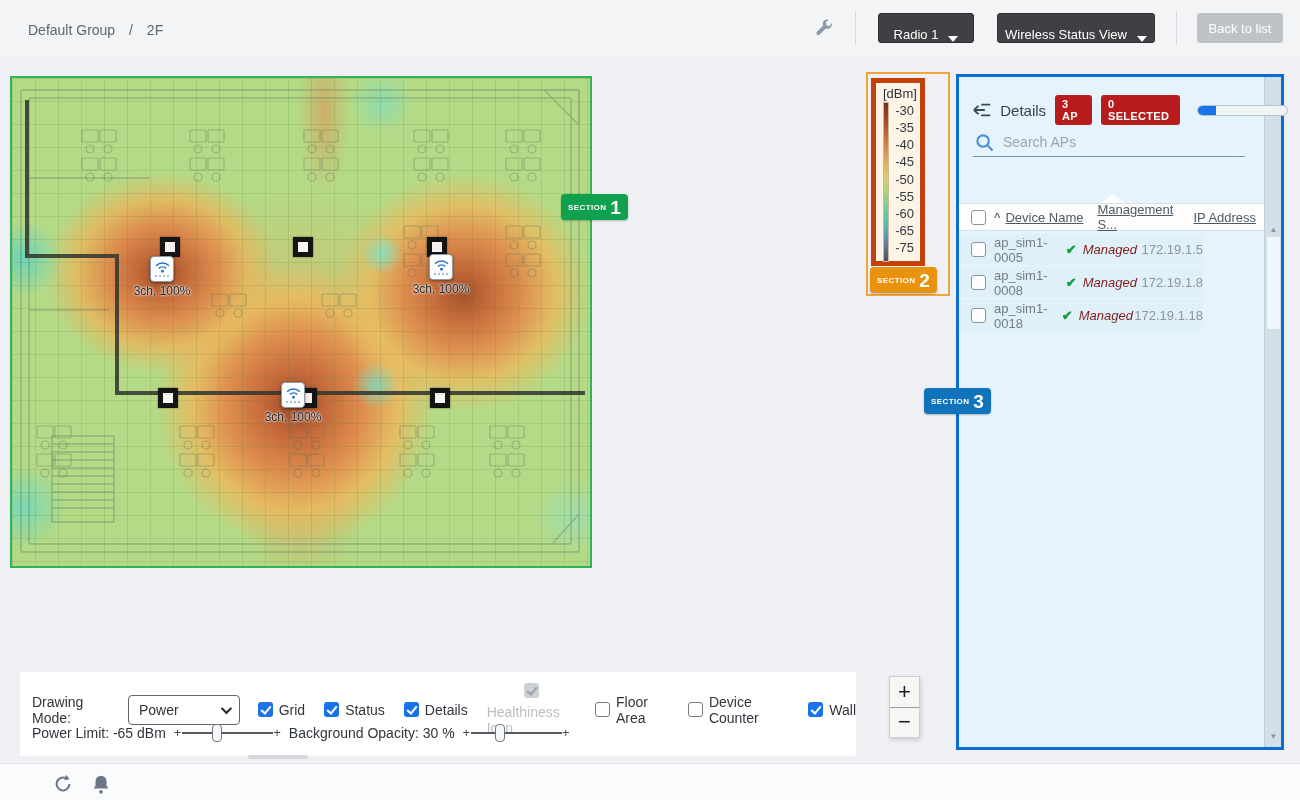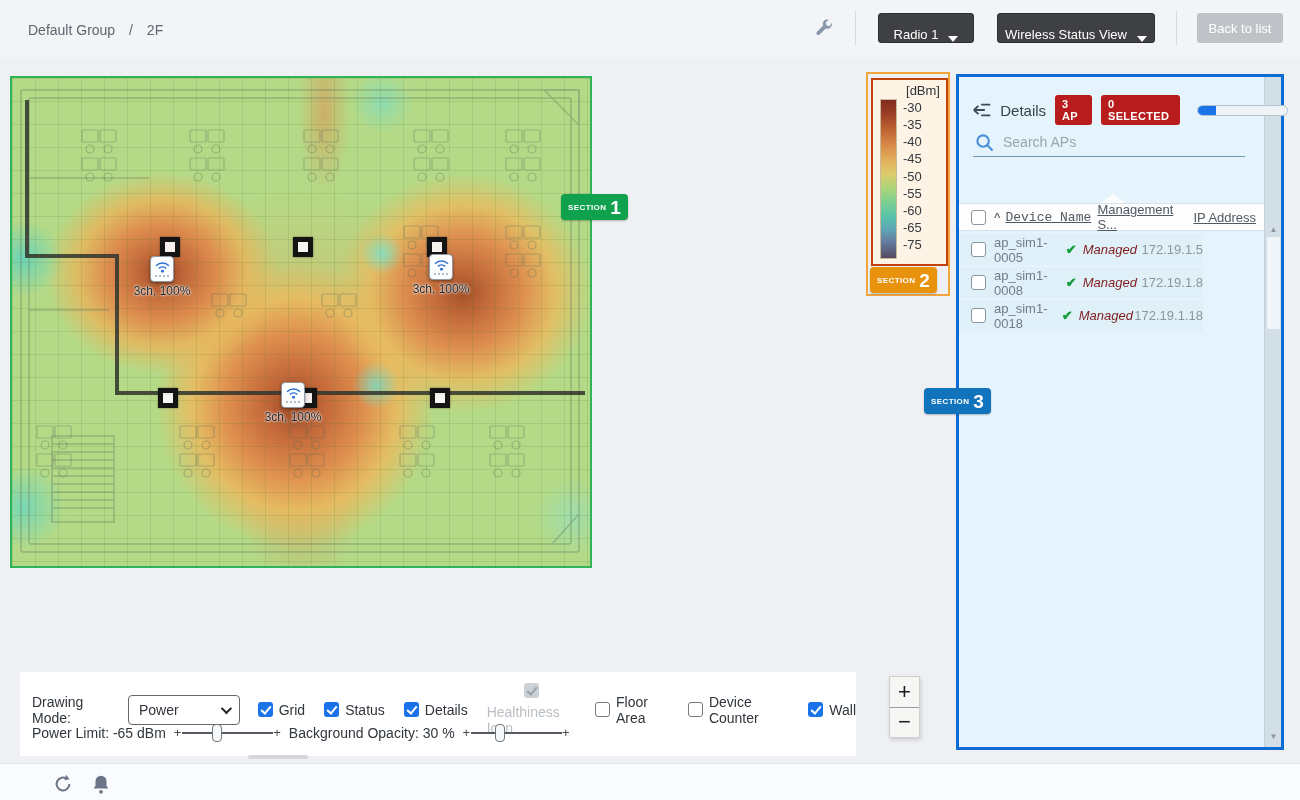--- a/index.html
+++ b/index.html
@@ -75,22 +75,22 @@
   
   .badge-sec {
     position:absolute; height:26px; border-radius:4px; color:#fff; display:flex;
     align-items:center; padding:0 7px; gap:4px; box-shadow:0 1px 2px rgba(0,0,0,.25);
   }
   .badge-sec .s-word { font-size:8px; font-weight:bold; letter-spacing:.4px; }
   .badge-sec .s-num  { font-size:19px; font-weight:bold; line-height:1; }
   
   .legend-hl { position:absolute; left:866px; top:72px; width:84px; height:224px; border:2px solid #f0a63c; }
   .legend-card {
-    position:absolute; left:871px; top:78px; width:77px; height:188px;
-    background:#fdf4e5; border:2px solid #c2410c; padding:3px 6px 4px 7px;
+    position:absolute; left:871px; top:78px; width:54px; height:188px;
+    background:#fdf4e5; border:5px solid #c2410c; padding:3px 6px 4px 7px;
   }
   .legend-title { font-size:13px; color:#2e3338; text-align:right; margin-bottom:1px; }
   .legend-body { display:flex; gap:6px; }
   .legend-bar {
     width:17px; height:160px; border:1px solid #c9b89a;
     background:linear-gradient(to bottom,
       #7e2c1d 0%, #9c4026 9%, #c06534 19%, #d88c49 29%, #e3af5d 38%,
       #dccc6c 47%, #abd47b 56%, #7ccf92 65%, #58c3ab 74%, #5fa4b4 82%,
       #647b9f 90%, #554a60 100%);
   }
@@ -129,21 +129,21 @@
     filter:drop-shadow(0 -1px 0 #c4ccd2);
   }
   .tbl-head {
     position:absolute; left:0; top:126px; width:305px; height:28px; background:#fdfdfe;
     display:flex; align-items:center; font-size:13px; color:#4f5a64;
     border-top:1px solid #d9e2e8; border-bottom:1px solid #d9e2e8; padding-left:12px;
   }
   .tbl-head .hu { text-decoration:underline; cursor:pointer; }
   .sort-caret { font-size:11px; color:#5a6570; margin:0 5px 0 8px; font-weight:bold; }
   .cb-sm { width:15px; height:15px; background:#fff; border:1px solid #8a949c; border-radius:3px; flex:none; cursor:pointer; }
-  .h-name { width:92px;font-family:Liberation Mono, monospace; }
+  .h-name { width:92px; }
   .h-mgmt { width:96px; }
   .tbl-row {
     position:absolute; left:0; width:244px; height:31px; background:#e0f0f9;
     display:flex; align-items:center; font-size:13px; color:#707c86; padding-left:12px;
   }
   .r-name { width:100px; margin-left:8px; }
   .r-check { color:#14a03c; font-weight:bold; margin-right:6px; }
   .r-mgmt { width:82px; color:#7f1d1d;font-style:italic; }
   .r-ip { color:#8b959d; }
   

